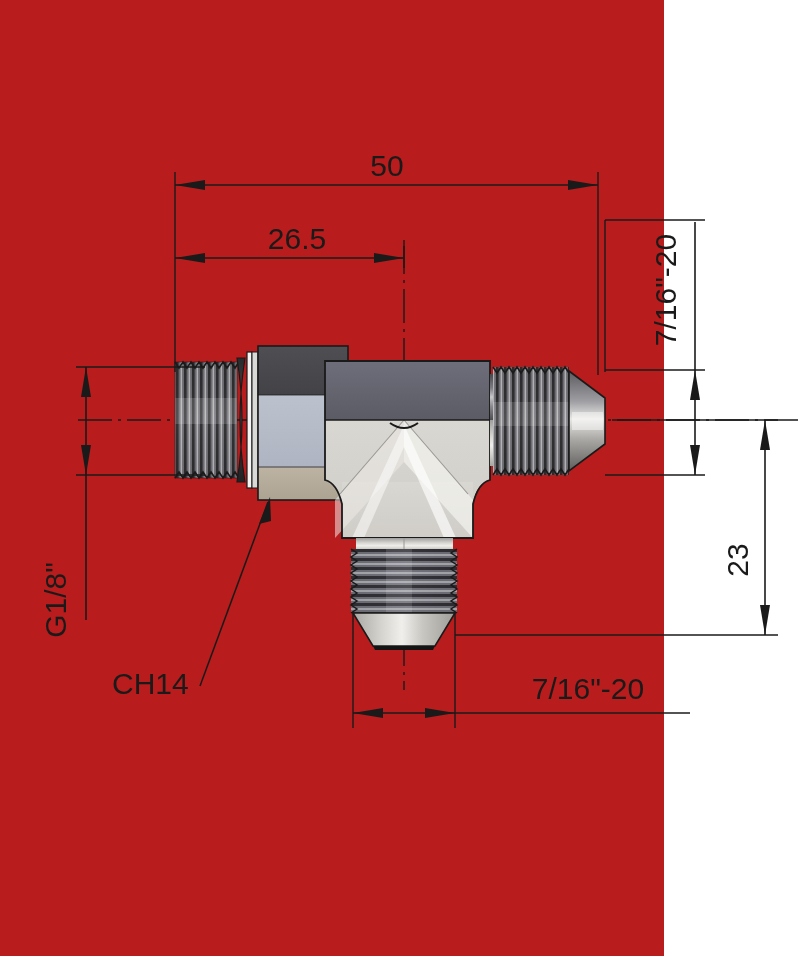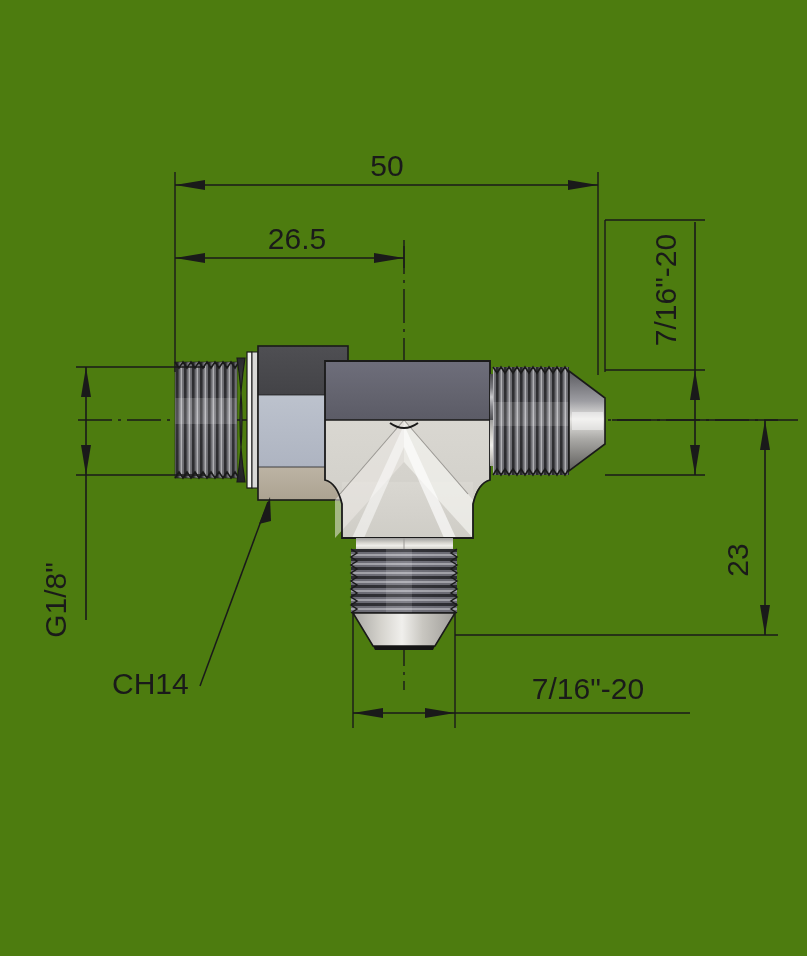--- a/index.html
+++ b/index.html
@@ -8,23 +8,23 @@
     background: #ffffff;
   }
   body {
     width: 807px;
     height: 956px;
     font-family: "Liberation Sans", sans-serif;
     overflow: hidden;
   }
   #drawing-root {
     position: relative;
-    width: 807px;
+    width: 664px;
     height: 956px;
-    background: #4d7c0f;
+    background: #b91c1c;
   }
   svg#cad {
     position: absolute;
     top: 0;
     left: 0;
     width: 807px;
     height: 956px;
     display: block;
   }
   .dim-text {

